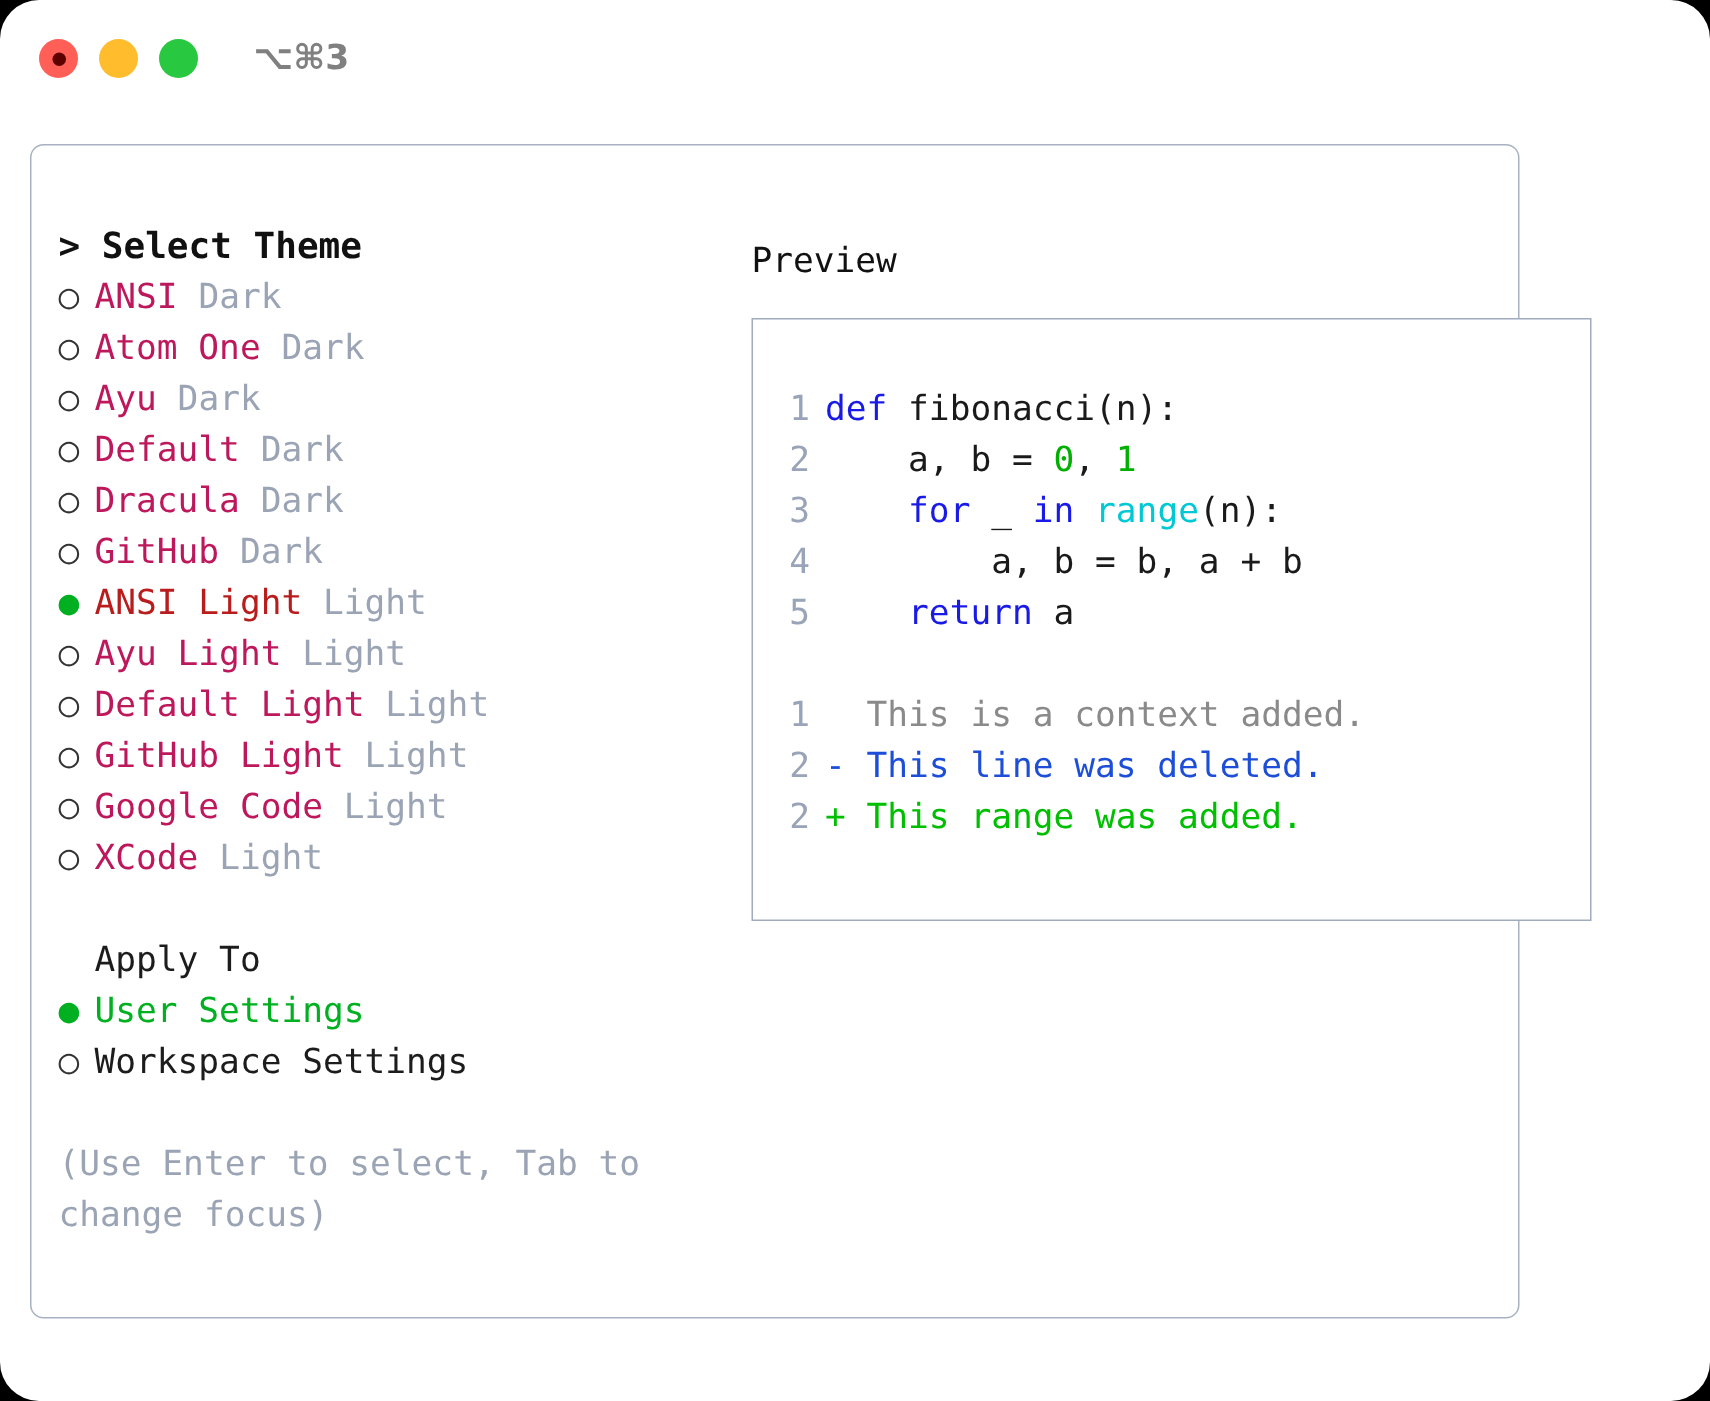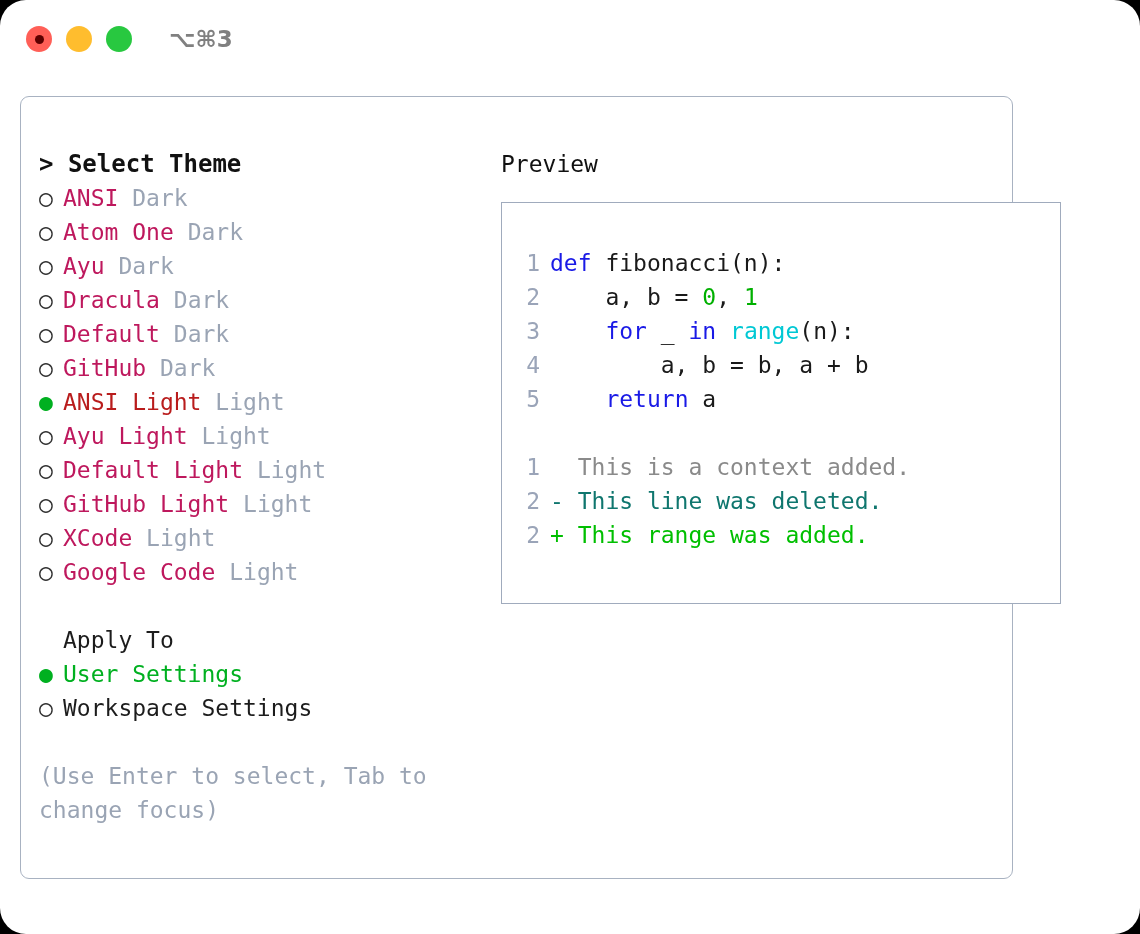--- a/index.html
+++ b/index.html
@@ -143,21 +143,21 @@
     line-height: 34px;
     color: #9aa4b4;
     width: 400px;
     white-space: normal;
   }
 
   
   .right-col {
     position: absolute;
     left: 480px;
-    top: 50px;
+    top: 60px;
     width: 490px;
   }
   .preview-title {
     font-size: 23px;
     color: #111111;
     line-height: 34px;
     white-space: pre;
   }
   .preview-box {
     margin-top: 21px;
@@ -187,21 +187,21 @@
     color: #9aa4b8;
     margin-right: 10px;
   }
   .kw   { color: #1a1ae6; }
   .num  { color: #00b000; }
   .bi   { color: #00c8d4; }
   .plain{ color: #1a1a1a; }
 
   .diff-gap { height: 34px; }
   .ctx { color: #8a8a8a; }
-  .del { color: #0f766e; }
+  .del { color: #1d4ed8; }
   .add { color: #00bf00; }
 </style>
 </head>
 <body>
 
 <div class="screen">
 
   <div class="titlebar">
     <div class="traffic">
       <span class="dot red"></span>
@@ -215,29 +215,29 @@
     <div class="columns">
 
       <div class="left-col">
 
         <div class="list-header">&gt; Select Theme</div>
 
         <div id="theme-list">
             <div class="theme-row"><span class="bullet">○</span><span class="theme-name">ANSI</span><span> </span><span class="theme-kind">Dark</span></div>
             <div class="theme-row"><span class="bullet">○</span><span class="theme-name">Atom One</span><span> </span><span class="theme-kind">Dark</span></div>
             <div class="theme-row"><span class="bullet">○</span><span class="theme-name">Ayu</span><span> </span><span class="theme-kind">Dark</span></div>
+            <div class="theme-row"><span class="bullet">○</span><span class="theme-name">Default</span><span> </span><span class="theme-kind">Dark</span></div>
             <div class="theme-row"><span class="bullet">○</span><span class="theme-name">Dracula</span><span> </span><span class="theme-kind">Dark</span></div>
-            <div class="theme-row"><span class="bullet">○</span><span class="theme-name">Default</span><span> </span><span class="theme-kind">Dark</span></div>
             <div class="theme-row"><span class="bullet">○</span><span class="theme-name">GitHub</span><span> </span><span class="theme-kind">Dark</span></div>
             <div class="theme-row selected"><span class="bullet">●</span><span class="theme-name">ANSI Light</span><span> </span><span class="theme-kind">Light</span></div>
             <div class="theme-row"><span class="bullet">○</span><span class="theme-name">Ayu Light</span><span> </span><span class="theme-kind">Light</span></div>
             <div class="theme-row"><span class="bullet">○</span><span class="theme-name">Default Light</span><span> </span><span class="theme-kind">Light</span></div>
             <div class="theme-row"><span class="bullet">○</span><span class="theme-name">GitHub Light</span><span> </span><span class="theme-kind">Light</span></div>
+            <div class="theme-row"><span class="bullet">○</span><span class="theme-name">Google Code</span><span> </span><span class="theme-kind">Light</span></div>
             <div class="theme-row"><span class="bullet">○</span><span class="theme-name">XCode</span><span> </span><span class="theme-kind">Light</span></div>
-            <div class="theme-row"><span class="bullet">○</span><span class="theme-name">Google Code</span><span> </span><span class="theme-kind">Light</span></div>
           </div>
 
         <div class="section-gap"></div>
 
         <div class="apply-label">Apply To</div>
 
         <div id="apply-list">
             <div class="apply-row selected"><span class="bullet">●</span><span class="apply-name">User Settings</span></div>
             <div class="apply-row"><span class="bullet">○</span><span class="apply-name">Workspace Settings</span></div>
           </div>

